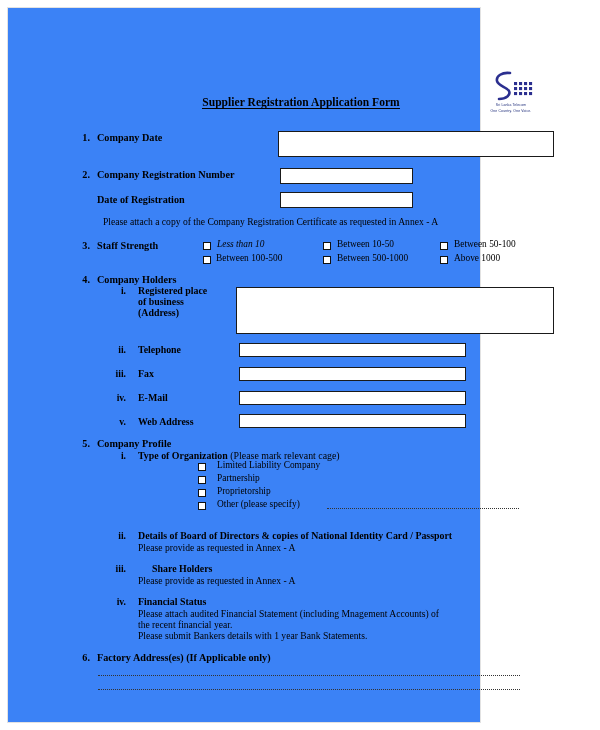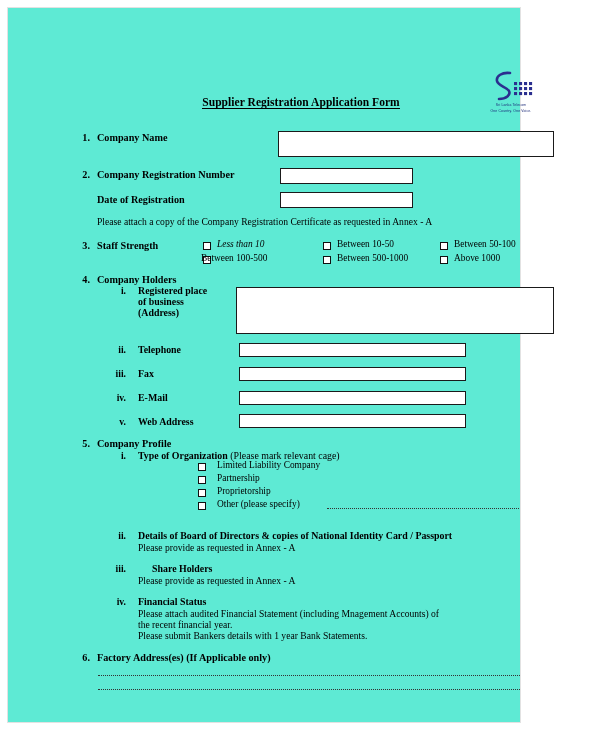--- a/index.html
+++ b/index.html
@@ -12,23 +12,23 @@
     height: 730px;
     font-family: "Liberation Serif", "DejaVu Serif", serif;
     color: #000000;
     overflow: hidden;
   }
 
   #page {
     position: absolute;
     left: 7px;
     top: 7px;
-    width: 514px;
+    width: 474px;
     height: 716px;
-    background: #5eead4;
+    background: #3b82f6;
     border: 1px solid #e2e2e2;
     box-sizing: border-box;
   }
 
   .abs { position: absolute; }
 
   
   #logo-block {
     left: 466px;
     top: 62px;
@@ -152,46 +152,46 @@
     </svg>
     <div id="logo-caption-1" class="logo-caption">Sri Lanka Telecom</div>
     <div id="logo-caption-2" class="logo-caption">One Country. One Voice.</div>
   </div>
 
   <div id="form-title" class="abs">
     <span>Supplier Registration Application Form</span>
   </div>
 
   <div class="abs num" style="left:64px; top:124px;">1.</div>
-  <div class="abs lbl-bold" style="left:89px; top:124px;">Company Name</div>
+  <div class="abs lbl-bold" style="left:89px; top:124px;">Company Date</div>
   <div class="abs ibox" style="left:270px; top:123px; width:276px; height:26px;"></div>
 
   <div class="abs num" style="left:64px; top:161px;">2.</div>
   <div class="abs lbl-bold" style="left:89px; top:161px;">Company Registration Number</div>
   <div class="abs ibox" style="left:272px; top:160px; width:133px; height:16px;"></div>
 
   <div class="abs lbl-bold" style="left:89px; top:186px;">Date of Registration</div>
   <div class="abs ibox" style="left:272px; top:184px; width:133px; height:16px;"></div>
 
-  <div class="abs lbl-plain" style="left:89px; top:208px;text-align:right;">Please attach a copy of the Company Registration Certificate as requested in Annex - A</div>
+  <div class="abs lbl-plain" style="left:95px; top:208px;text-align:right;">Please attach a copy of the Company Registration Certificate as requested in Annex - A</div>
 
   <div class="abs num" style="left:64px; top:232px;">3.</div>
   <div class="abs lbl-bold" style="left:89px; top:232px;">Staff Strength</div>
 
   <div class="abs cbox" style="left:195px; top:234px;"></div>
   <div class="abs cb-label" style="left:209px; top:231px;font-style:italic;">Less than 10</div>
 
   <div class="abs cbox" style="left:315px; top:234px;"></div>
   <div class="abs cb-label" style="left:329px; top:231px;">Between 10-50</div>
 
   <div class="abs cbox" style="left:432px; top:234px;"></div>
   <div class="abs cb-label" style="left:446px; top:231px;">Between 50-100</div>
 
   <div class="abs cbox" style="left:195px; top:248px;"></div>
-  <div class="abs cb-label" style="left:193px; top:245px;">Between 100-500</div>
+  <div class="abs cb-label" style="left:208px; top:245px;">Between 100-500</div>
 
   <div class="abs cbox" style="left:315px; top:248px;"></div>
   <div class="abs cb-label" style="left:329px; top:245px;">Between 500-1000</div>
 
   <div class="abs cbox" style="left:432px; top:248px;"></div>
   <div class="abs cb-label" style="left:446px; top:245px;">Above 1000</div>
 
   <div class="abs num" style="left:64px; top:266px;">4.</div>
   <div class="abs lbl-bold" style="left:89px; top:266px;">Company Holders</div>
 

